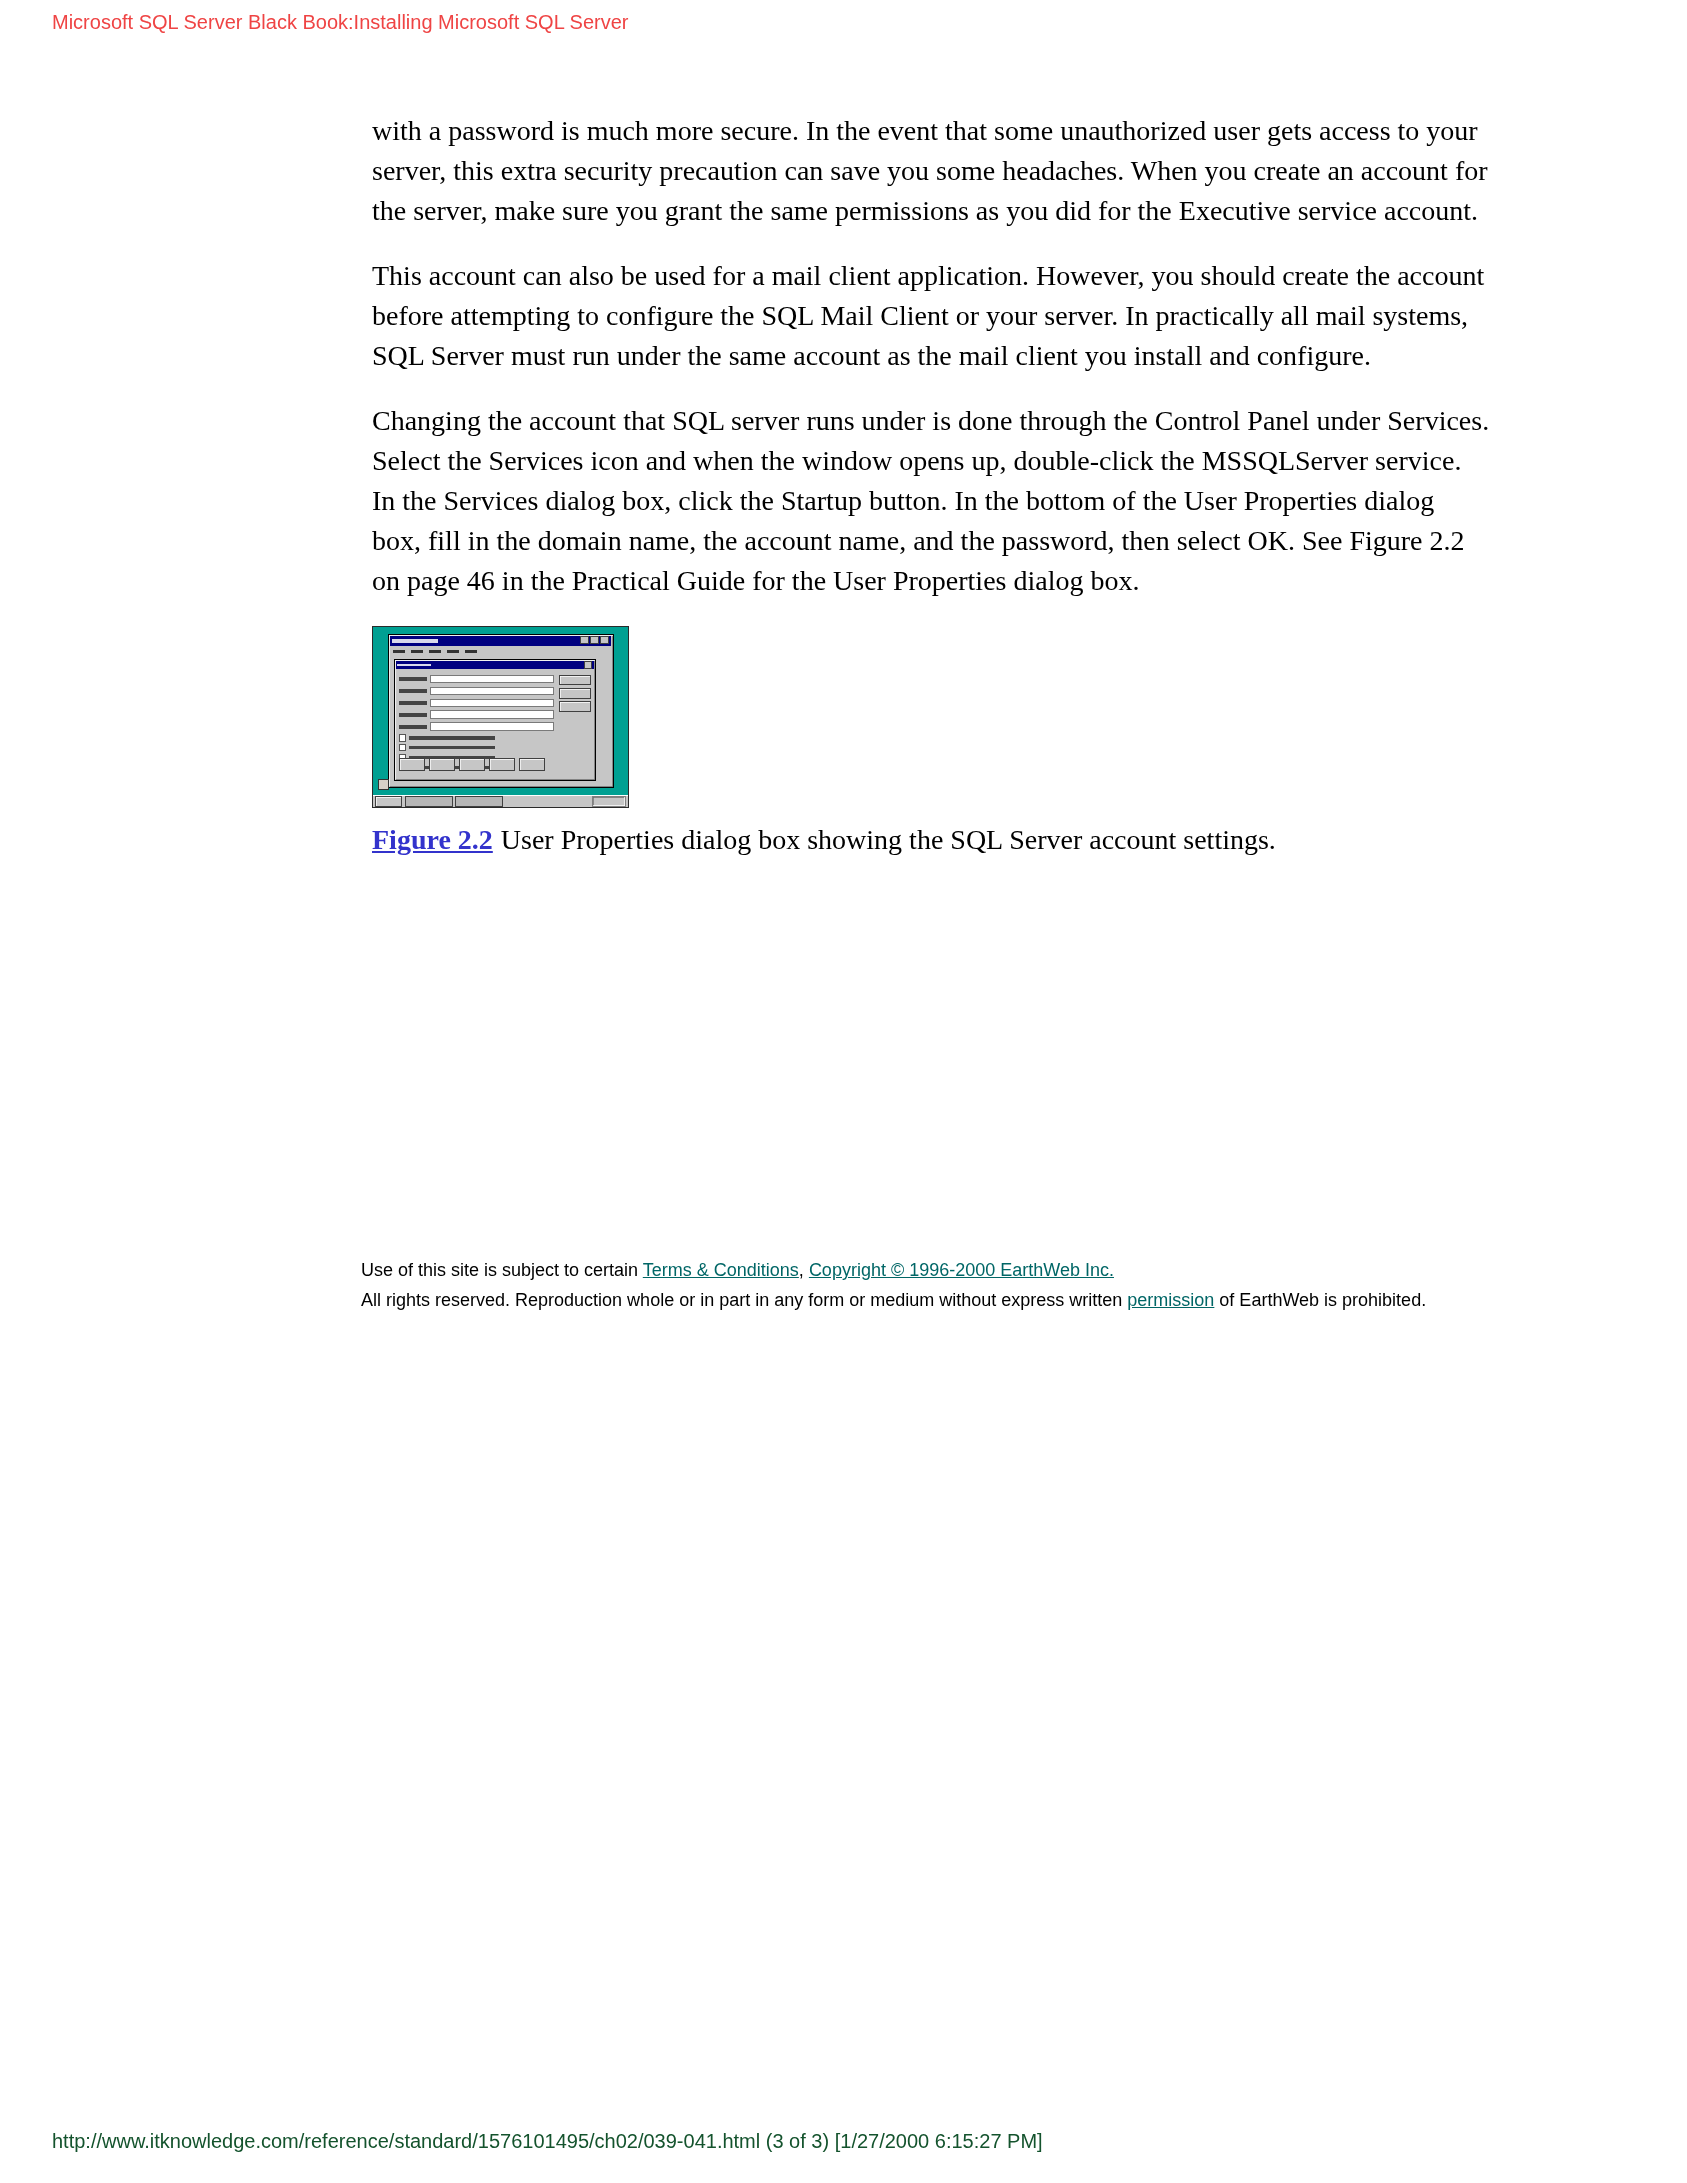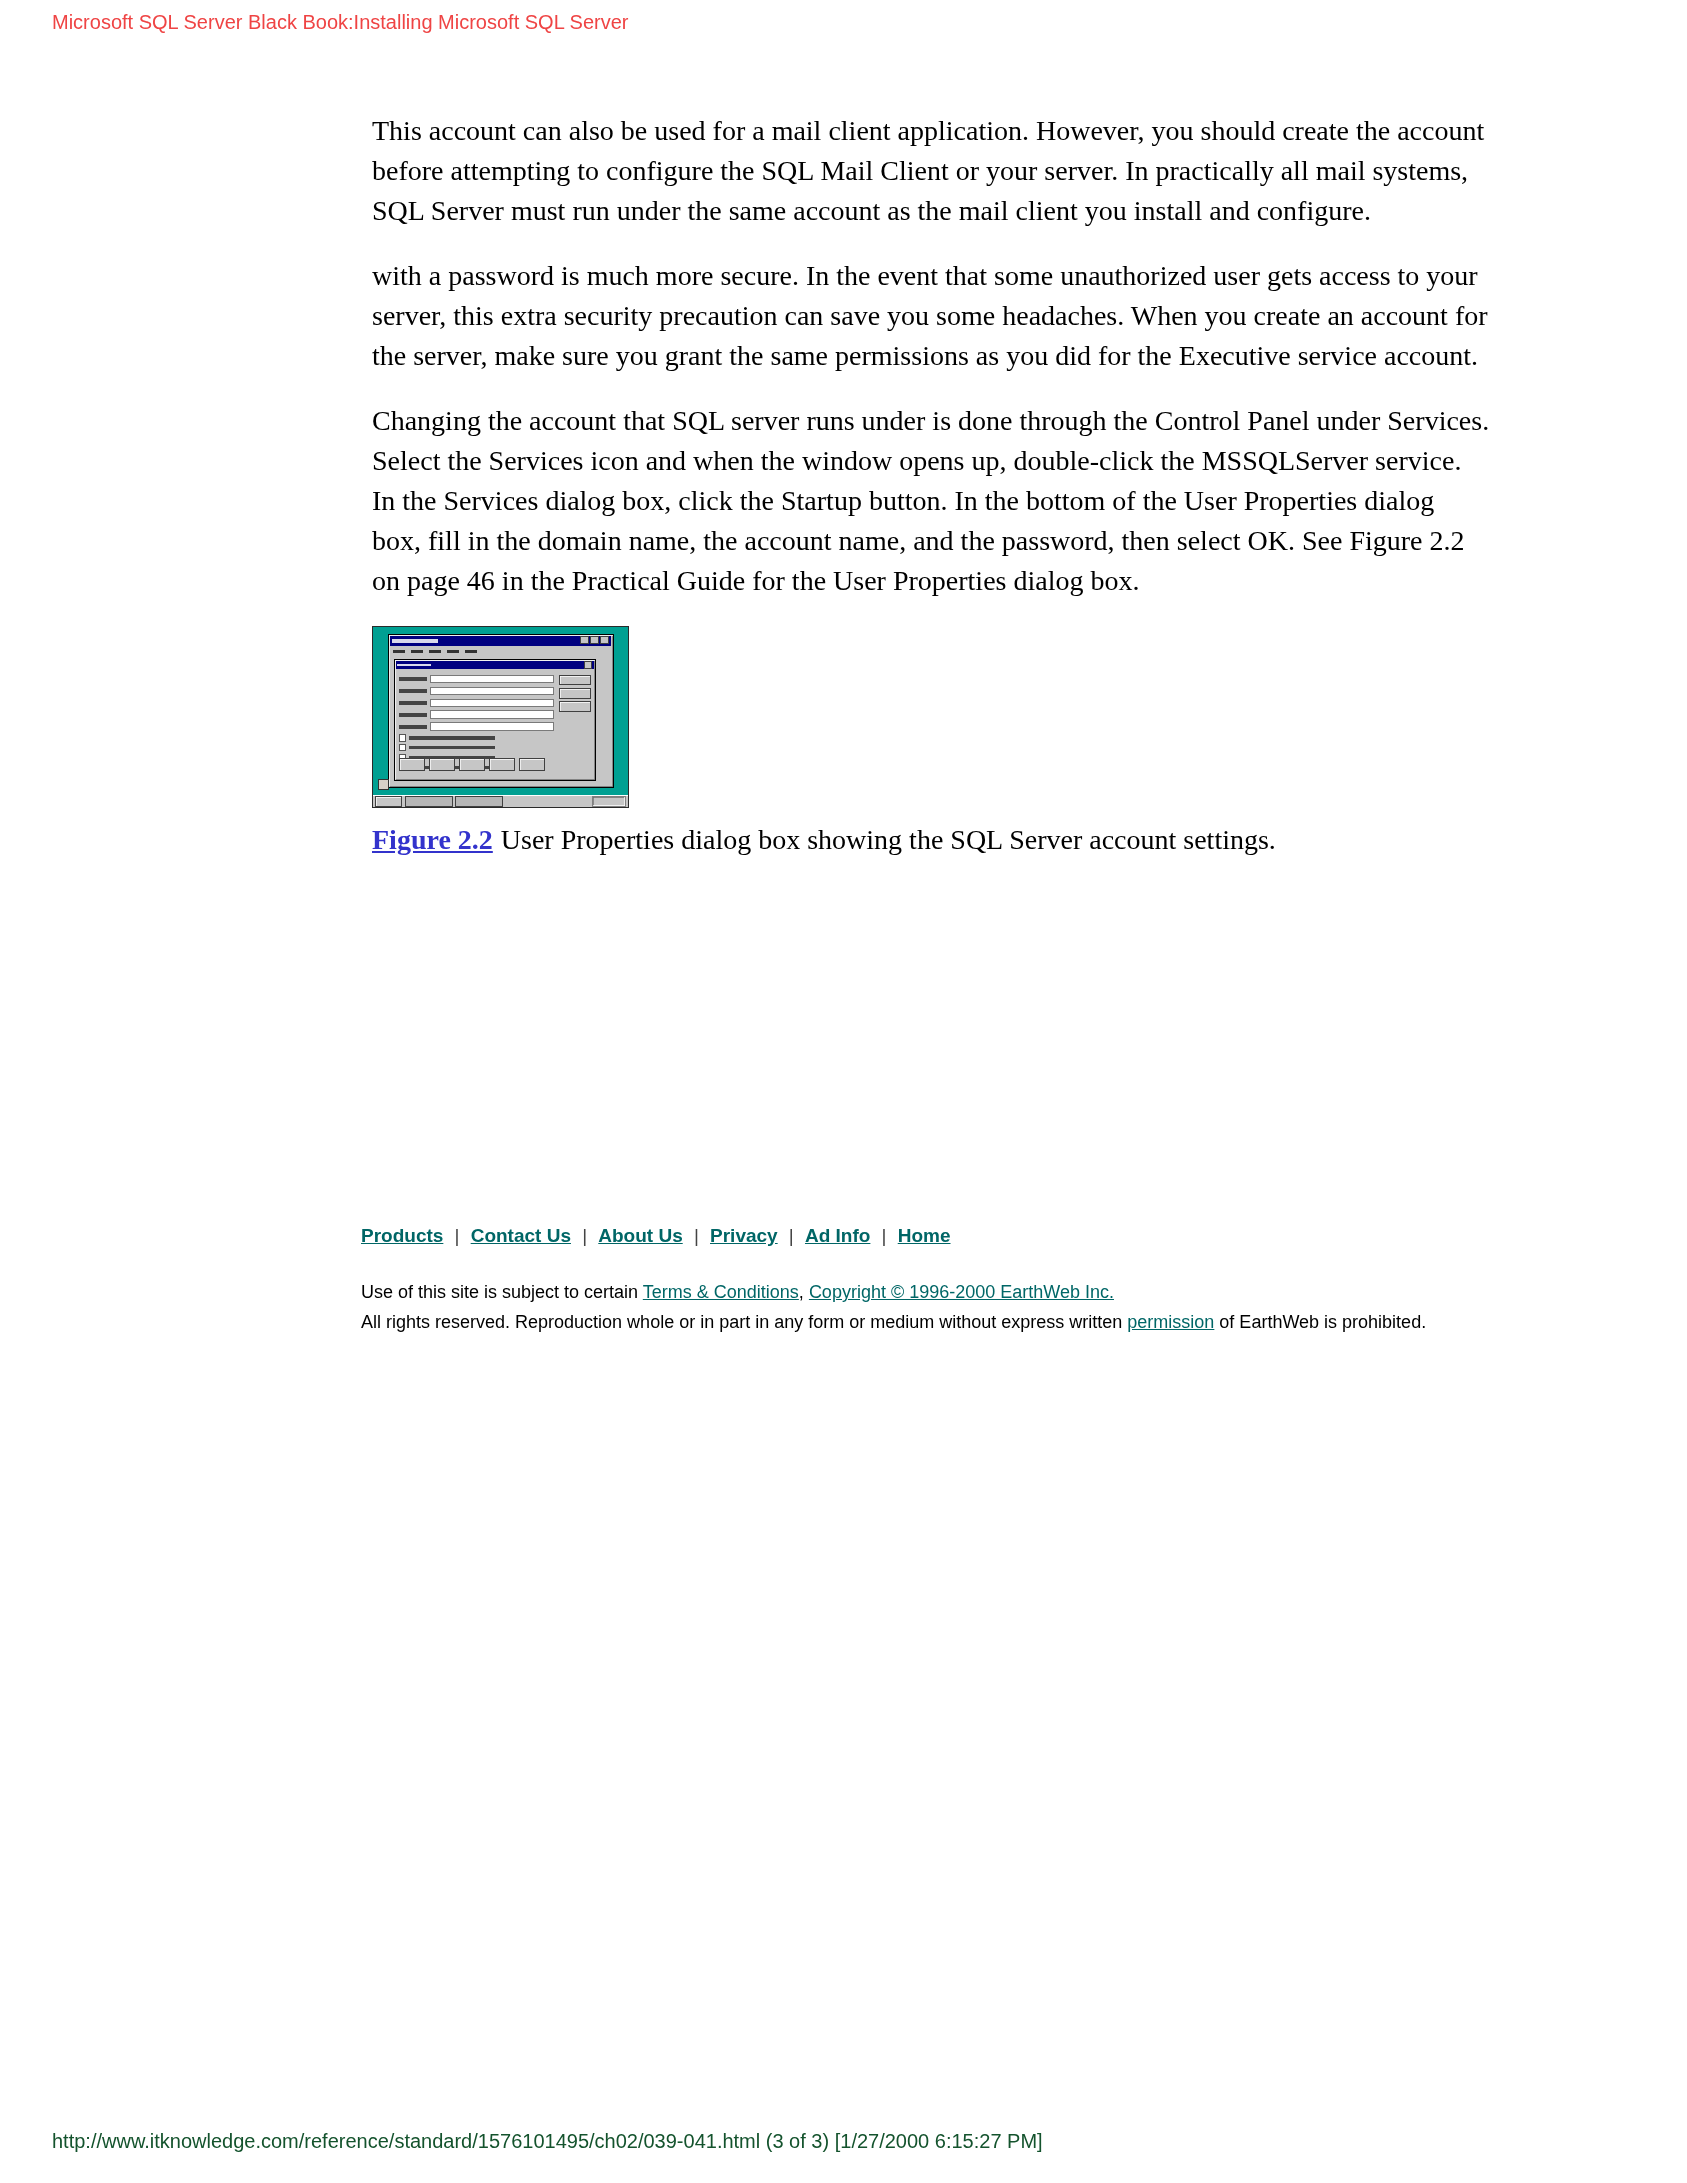--- a/index.html
+++ b/index.html
@@ -89,22 +89,22 @@
     position: absolute; left: 52px; top: 2130px;
     font-family: "Liberation Sans", sans-serif; font-size: 20px; color: #14532d; white-space: nowrap;
   }
 </style>
 </head>
 <body>
 
 <div class="doc-header">Microsoft SQL Server Black Book:Installing Microsoft SQL Server</div>
 
 <div class="main">
+  <p class="body-text">with a password is much more secure. In the event that some unauthorized user gets access to your server, this extra security precaution can save you some headaches. When you create an account for the server, make sure you grant the same permissions as you did for the Executive service account.</p>
   <p class="body-text">This account can also be used for a mail client application. However, you should create the account before attempting to configure the SQL Mail Client or your server. In practically all mail systems, SQL Server must run under the same account as the mail client you install and configure.</p>
-  <p class="body-text">with a password is much more secure. In the event that some unauthorized user gets access to your server, this extra security precaution can save you some headaches. When you create an account for the server, make sure you grant the same permissions as you did for the Executive service account.</p>
   <p class="body-text">Changing the account that SQL server runs under is done through the Control Panel under Services. Select the Services icon and when the window opens up, double-click the MSSQLServer service. In the Services dialog box, click the Startup button. In the bottom of the User Properties dialog box, fill in the domain name, the account name, and the password, then select OK. See Figure 2.2 on page 46 in the Practical Guide for the User Properties dialog box.</p>
 
   <div class="figure-block">
     <div class="thumb">
       <div class="t-window">
         <div class="t-titlebar">
           <span class="t-title-dash"></span>
           <span class="t-btns"><i></i><i></i><i></i></span>
         </div>
         <div class="t-menubar">
@@ -180,23 +180,20 @@
       </div>
     </div>
     <p class="caption">
       <a class="fig-link">Figure 2.2</a><span class="caption-text">User Properties dialog box showing the SQL Server account settings.</span>
     </p>
   </div>
 
 </div>
 
 <div class="site-footer">
-  <div class="footer-links">
-    <a>Products</a><span class="sep">|</span><a>Contact Us</a><span class="sep">|</span><a>About Us</a><span class="sep">|</span><a>Privacy</a><span class="sep">|</span><a>Ad Info</a><span class="sep">|</span><a>Home</a>
-  </div>
   <p class="legal">
     <span>Use of this site is subject to certain </span><a>Terms &amp; Conditions</a><span>, </span><a>Copyright © 1996-2000 EarthWeb Inc.</a><br>
     <span>All rights reserved. Reproduction whole or in part in any form or medium without express written </span><a>permission</a><span> of EarthWeb is prohibited.</span>
   </p>
 </div>
 
 <div class="page-url">http://www.itknowledge.com/reference/standard/1576101495/ch02/039-041.html (3 of 3) [1/27/2000 6:15:27 PM]</div>
 
 
 </body></html>

